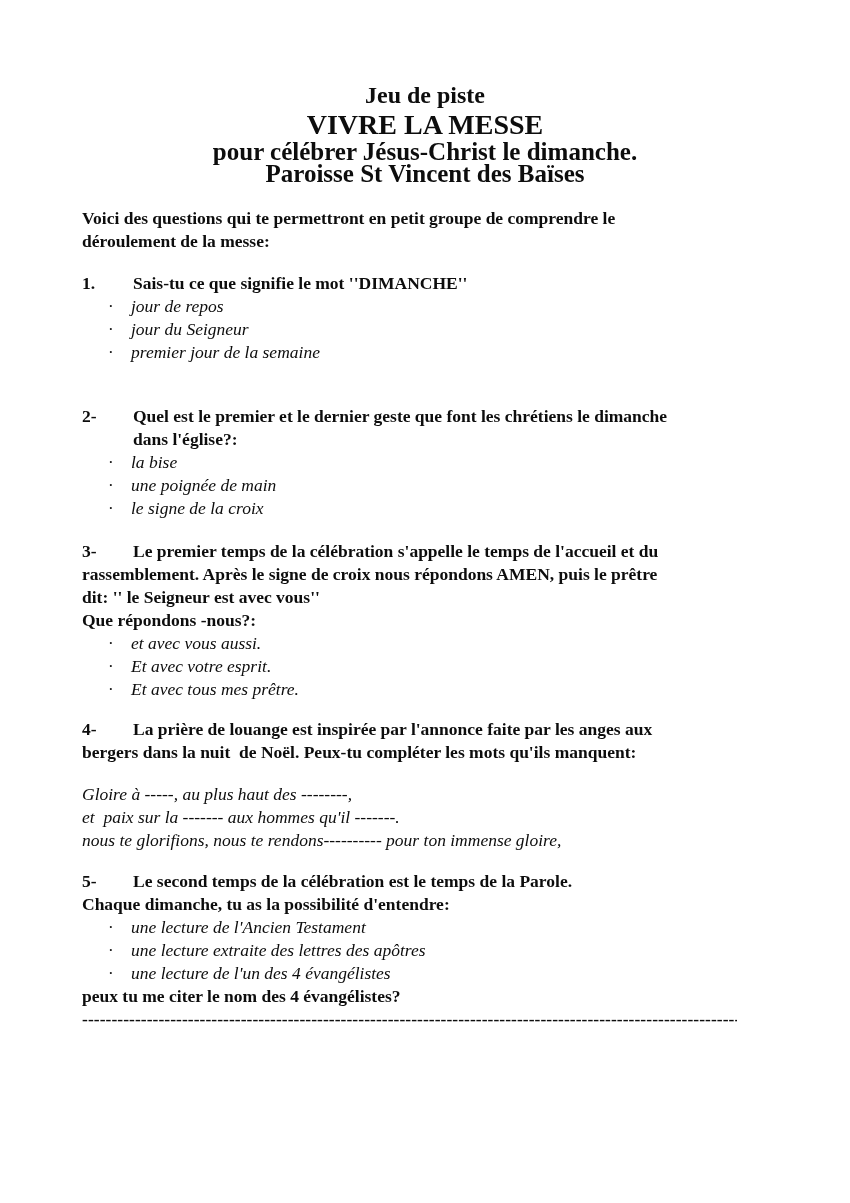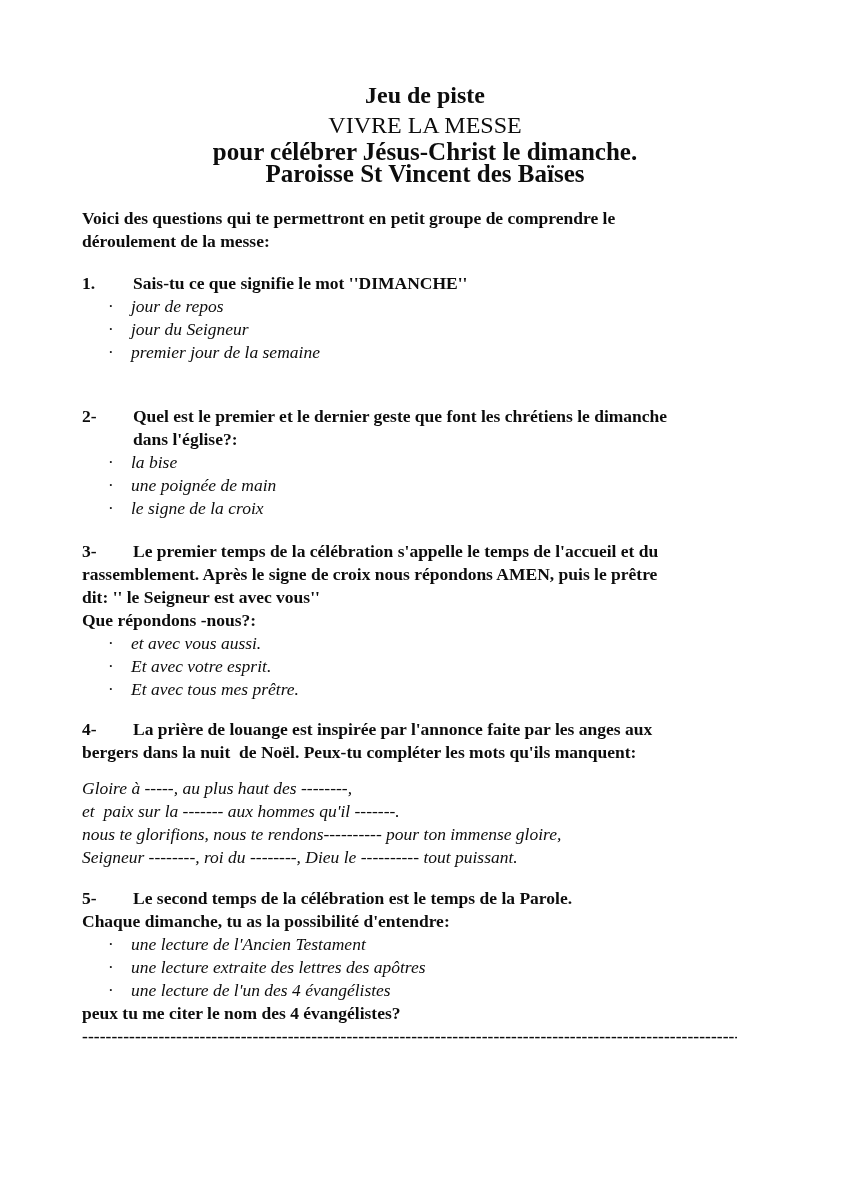--- a/index.html
+++ b/index.html
@@ -9,21 +9,21 @@
     background: #ffffff;
     color: #0d0d0d;
     font-family: "Liberation Serif", "DejaVu Serif", serif;
     overflow: hidden;
   }
   .page { width: 850px; height: 1203px; position: relative; }
 
   
   .header { padding-top: 81px; text-align: center; }
   .title-1 { font-size: 24px; line-height: 28px; font-weight: 700; }
-  .title-2 { font-size: 24px; line-height: 32px; font-weight: 400; }
+  .title-2 { font-size: 28px; line-height: 32px; font-weight: 700; }
   .subtitle { font-size: 25px; line-height: 22px; font-weight: 700; }
 
   
   .content { padding: 0 70px 0 82px; }
   .line {
     font-size: 17.5px;
     line-height: 23px;
     white-space: pre;        
   }
   .bold { font-weight: 700; }
@@ -42,21 +42,21 @@
 
   .option { position: relative; padding-left: 49px; }
   .option .dot {
     position: absolute;
     left: 26px;
     top: 0;
     font-style: normal;
     font-size: 17px;
   }
 
-  .verse { margin-top: 13px; }
+  .verse { margin-top: 19px; }
 
   .separator-line {
     font-weight: 700;
     max-width: 655px;
     overflow: hidden;
     letter-spacing: 0.05px;
   }
 </style>
 </head>
 <body>
@@ -108,21 +108,20 @@
       </div>
     </div>
 
     <div class="question q4">
       <div class="line bold"><span class="q-num">4-</span><span>La prière de louange est inspirée par l'annonce faite par les anges aux</span></div>
       <div class="line bold">bergers dans la nuit  de Noël. Peux-tu compléter les mots qu'ils manquent:</div>
       <div class="verse">
         <div class="line italic">Gloire à -----, au plus haut des --------,</div>
         <div class="line italic">et  paix sur la ------- aux hommes qu'il -------.</div>
         <div class="line italic">nous te glorifions, nous te rendons---------- pour ton immense gloire,</div>
-        <div class="line italic">Seigneur --------, roi du --------, Dieu le ---------- tout puissant.</div>
       </div>
     </div>
 
     <div class="question q5">
       <div class="line bold"><span class="q-num">5-</span><span>Le second temps de la célébration est le temps de la Parole.</span></div>
       <div class="line bold">Chaque dimanche, tu as la possibilité d'entendre:</div>
       <div>
         <div class="line italic option"><span class="dot">·</span><span>une lecture de l'Ancien Testament</span></div>
         <div class="line italic option"><span class="dot">·</span><span>une lecture extraite des lettres des apôtres</span></div>
         <div class="line italic option"><span class="dot">·</span><span>une lecture de l'un des 4 évangélistes</span></div>

